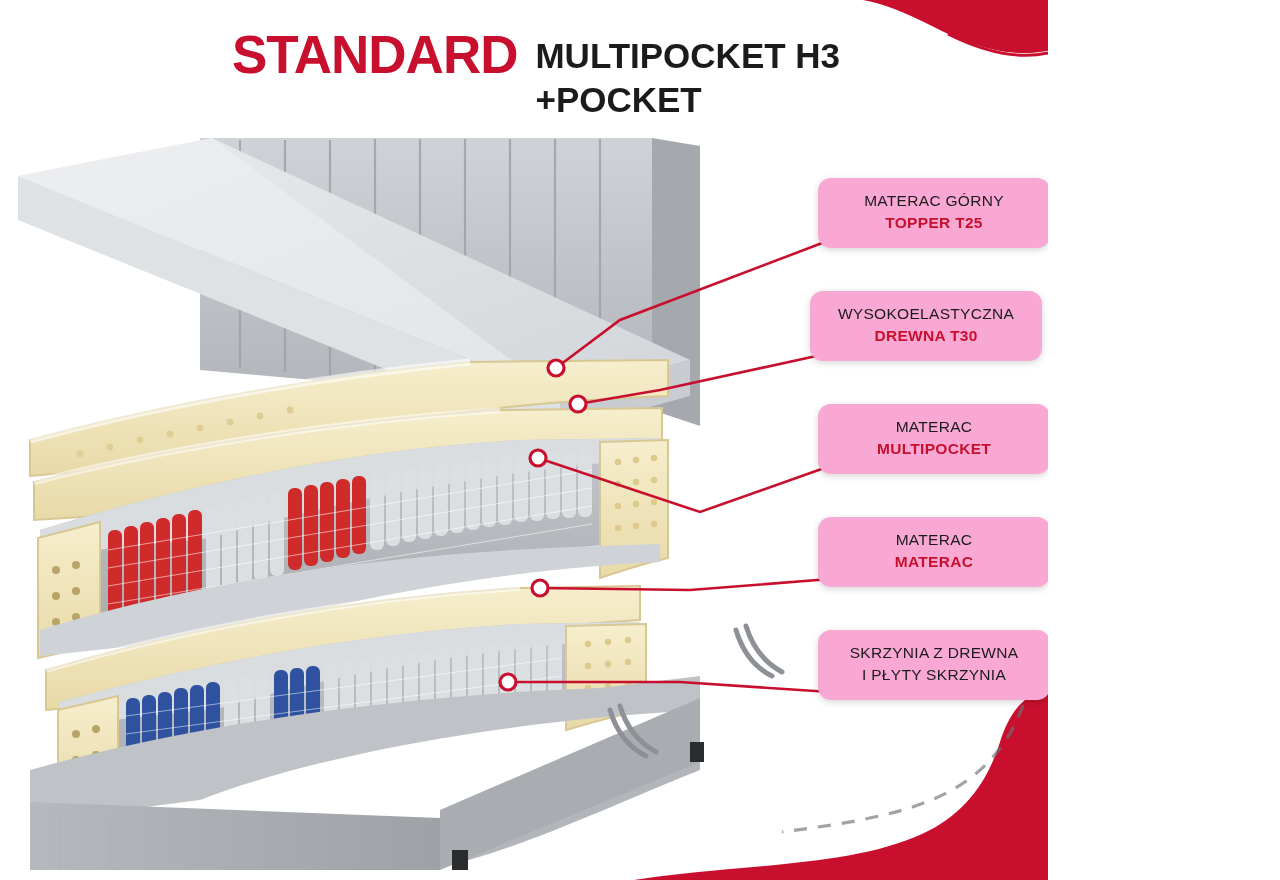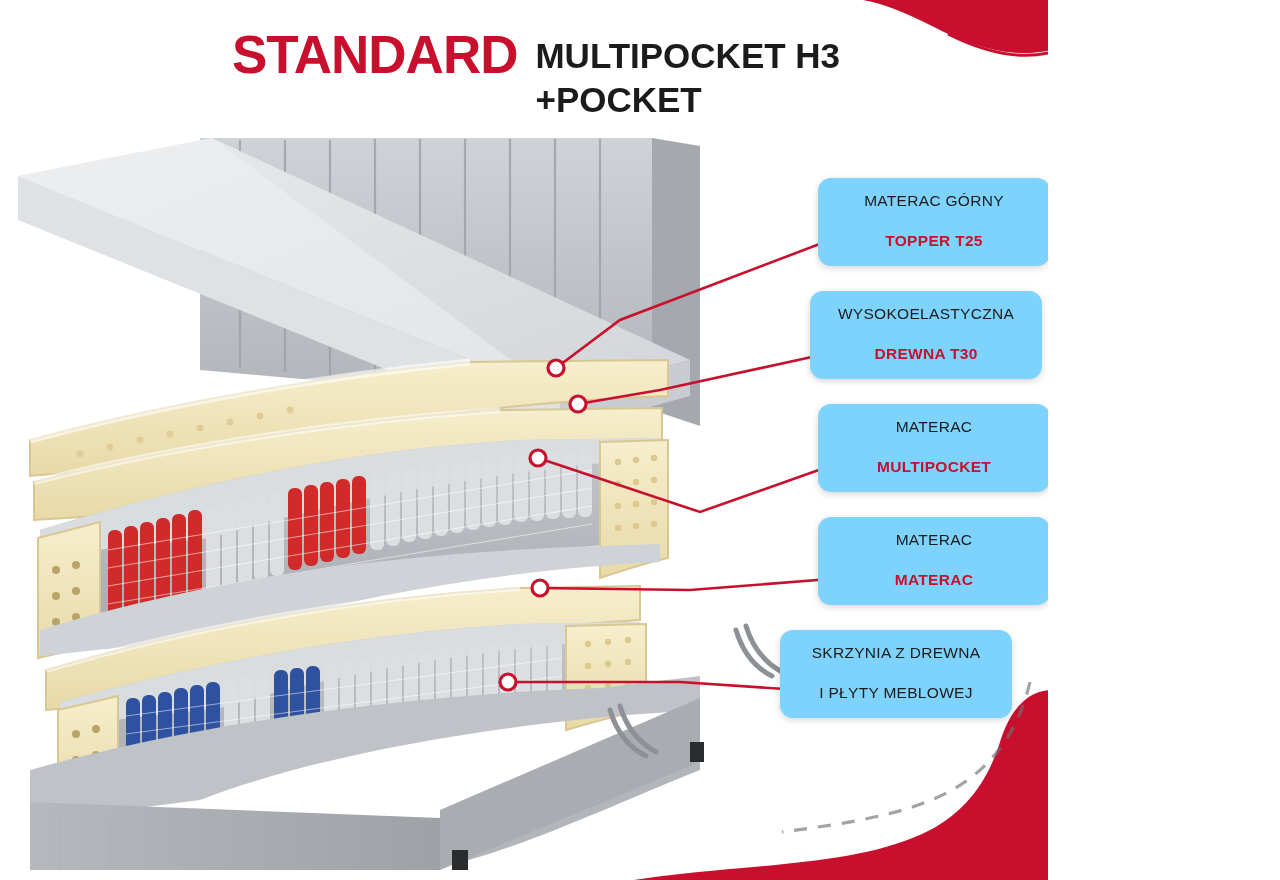--- a/index.html
+++ b/index.html
@@ -60,21 +60,21 @@
     position: absolute;
     left: 0;
     top: 110px;
     width: 840px;
     height: 760px;
   }
 
   
   .callout {
     position: absolute;
-    background: #7dd3fc;
+    background: #f9a8d4;
     border-radius: 13px;
     box-shadow: 0 2px 7px rgba(0,0,0,0.17);
     width: 232px;
     padding: 13px 10px 14px 10px;
     text-align: center;
     box-sizing: border-box;
   }
   .callout .l1 {
     display: block;
     font-size: 15.5px;
@@ -82,32 +82,32 @@
     letter-spacing: 0.3px;
     line-height: 1.35;
   }
   .callout .l2 {
     display: block;
     font-size: 15.5px;
     font-weight: bold;
     color: #c8102e;
     letter-spacing: 0.3px;
     line-height: 1.35;
-    margin-top: 19px;
+    margin-top: 1px;
   }
   .callout.plain .l2 {
     color: #1b1b1b;
     font-weight: normal;
   }
 
   #callout-0 { left: 818px; top: 178px; }
   #callout-1 { left: 810px; top: 291px; }
   #callout-2 { left: 818px; top: 404px; }
   #callout-3 { left: 818px; top: 517px; }
-  #callout-4 { left: 780px; top: 630px; }
+  #callout-4 { left: 818px; top: 630px; }
 </style>
 </head>
 <body>
 
 <div id="stage">
 
   <svg id="swoosh-top" class="corner-swoosh" width="300" height="70" viewBox="0 0 300 70">
     <path d="M300,0 L300,52 C255,62 215,46 180,28 C145,10 120,2 96,0 Z" fill="#c8102e"></path>
     <path d="M300,54 C262,64 224,50 196,36" stroke="#c8102e" stroke-width="3" fill="none" stroke-dasharray="0"></path>
   </svg>
@@ -413,16 +413,16 @@
     <span class="l2">MULTIPOCKET</span>
   </div>
 
   <div class="callout" id="callout-3">
     <span class="l1">MATERAC</span>
     <span class="l2">MATERAC</span>
   </div>
 
   <div class="callout plain" id="callout-4">
     <span class="l1">SKRZYNIA Z DREWNA</span>
-    <span class="l2">I PŁYTY MEBLOWEJ</span>
+    <span class="l2">I PŁYTY SKRZYNIA</span>
   </div>
 
 </div>
 
 </body></html>

